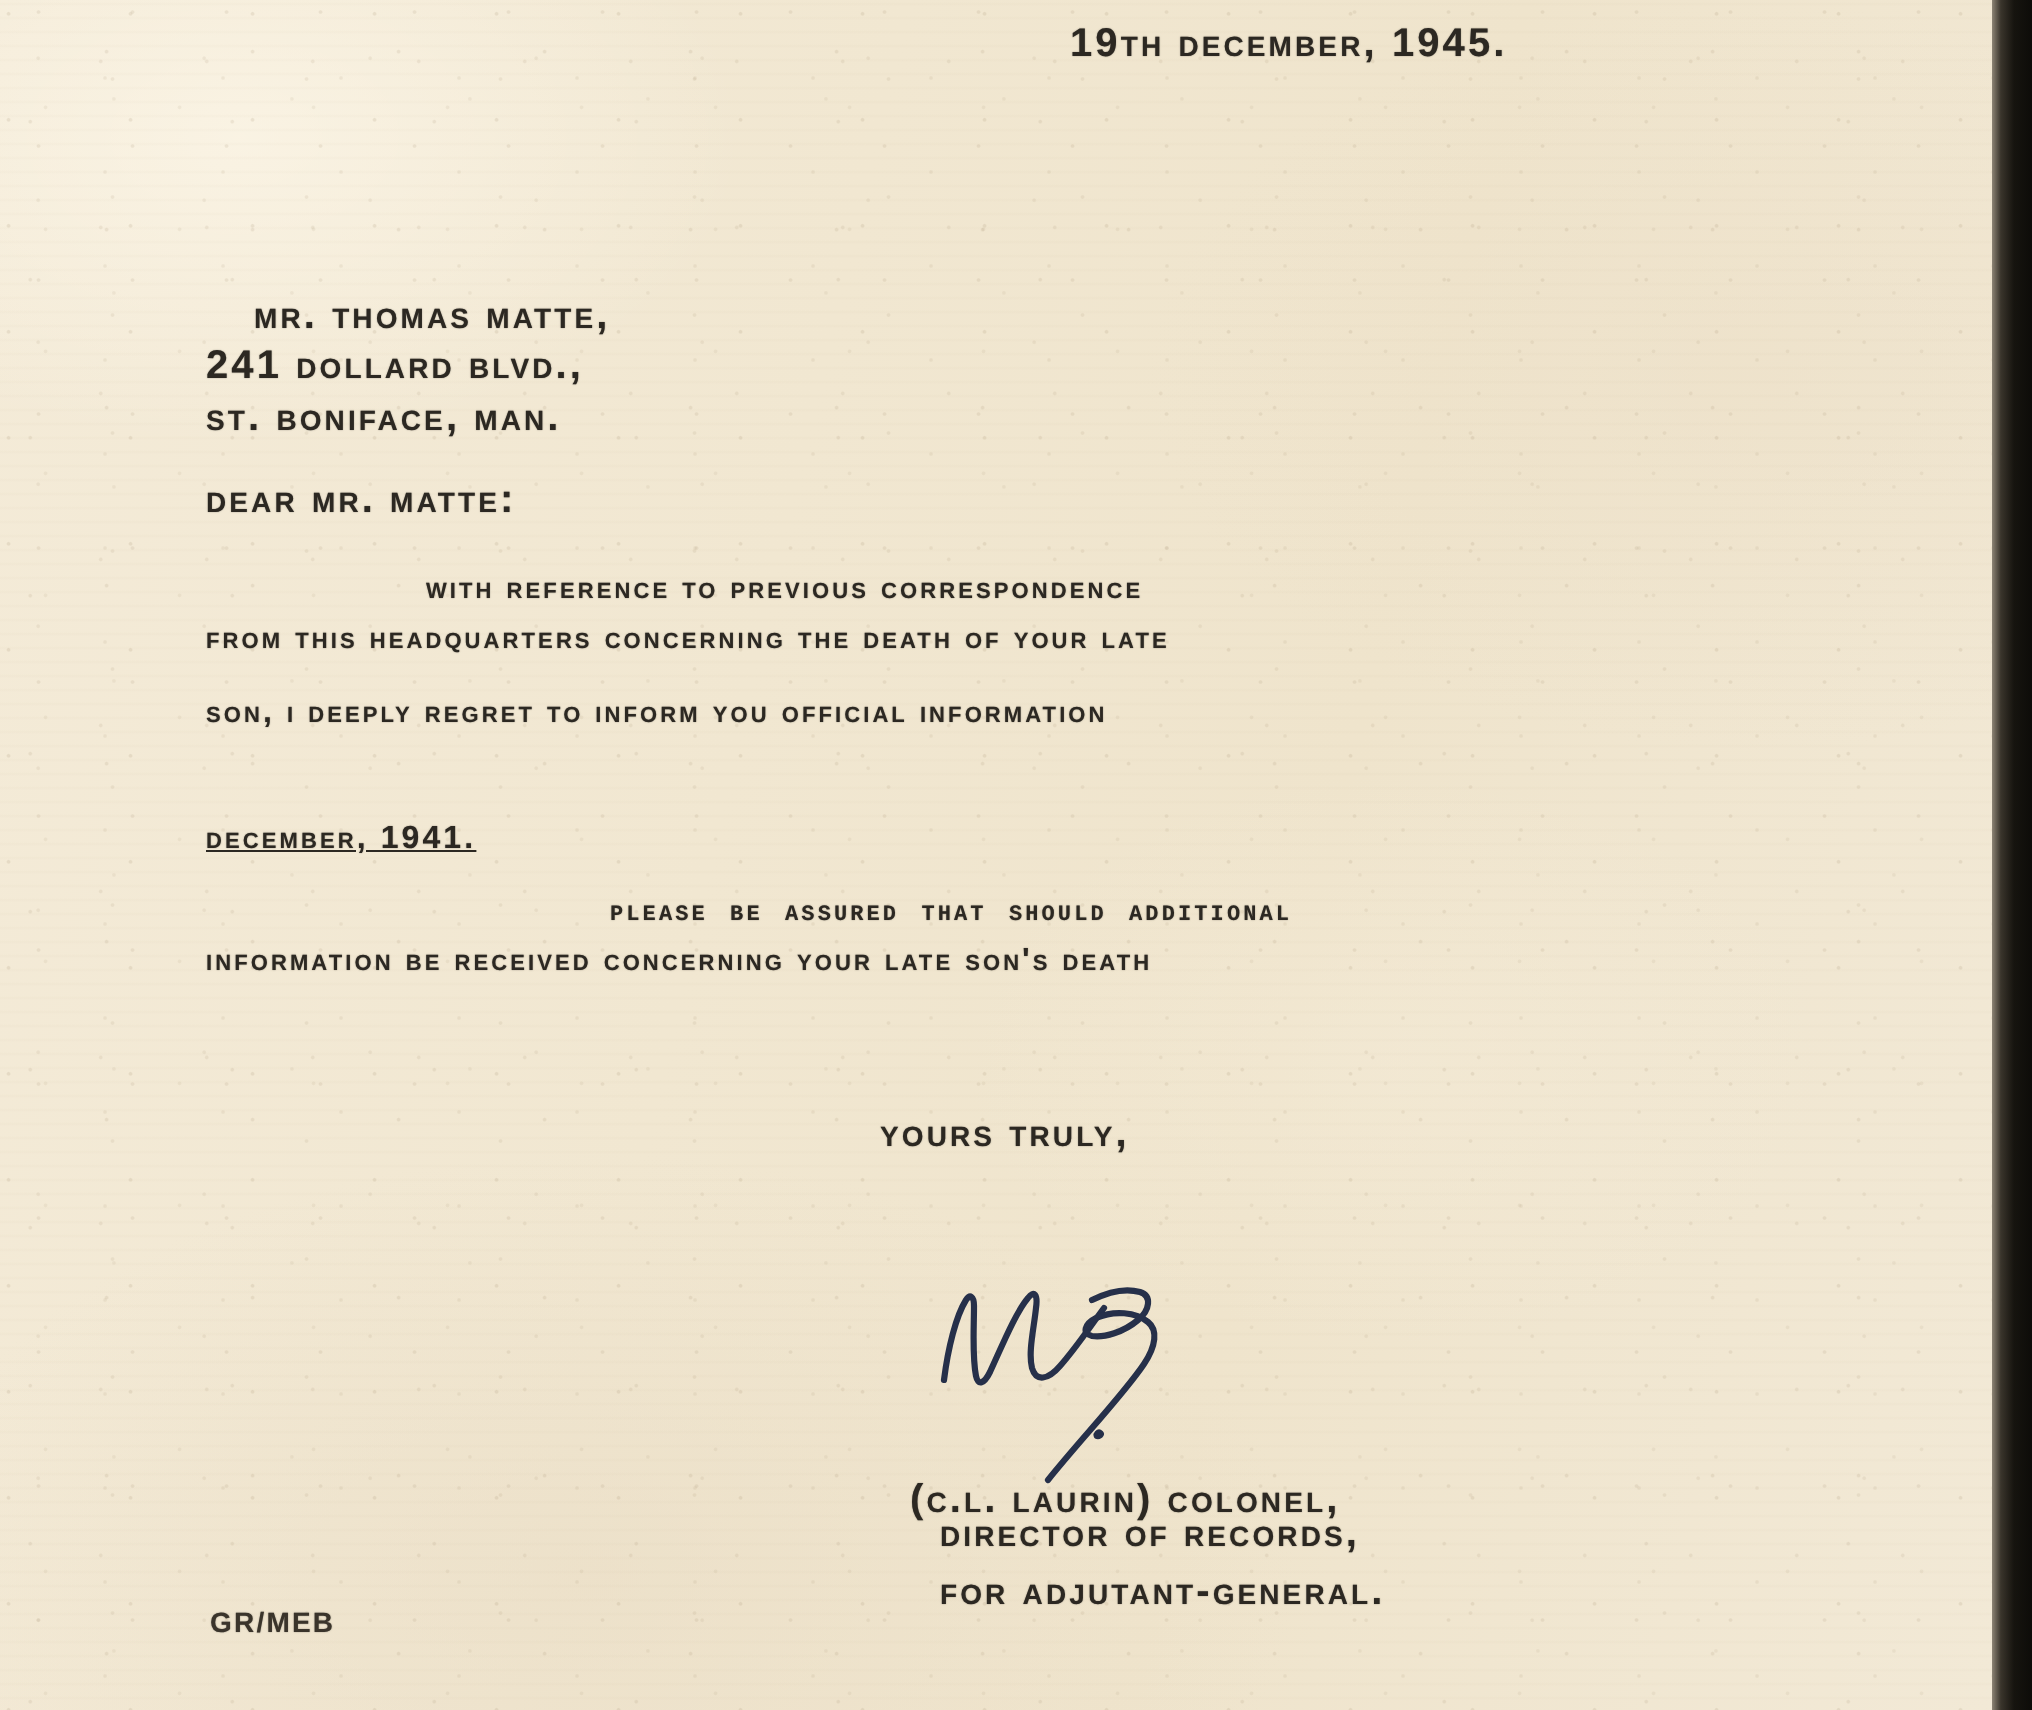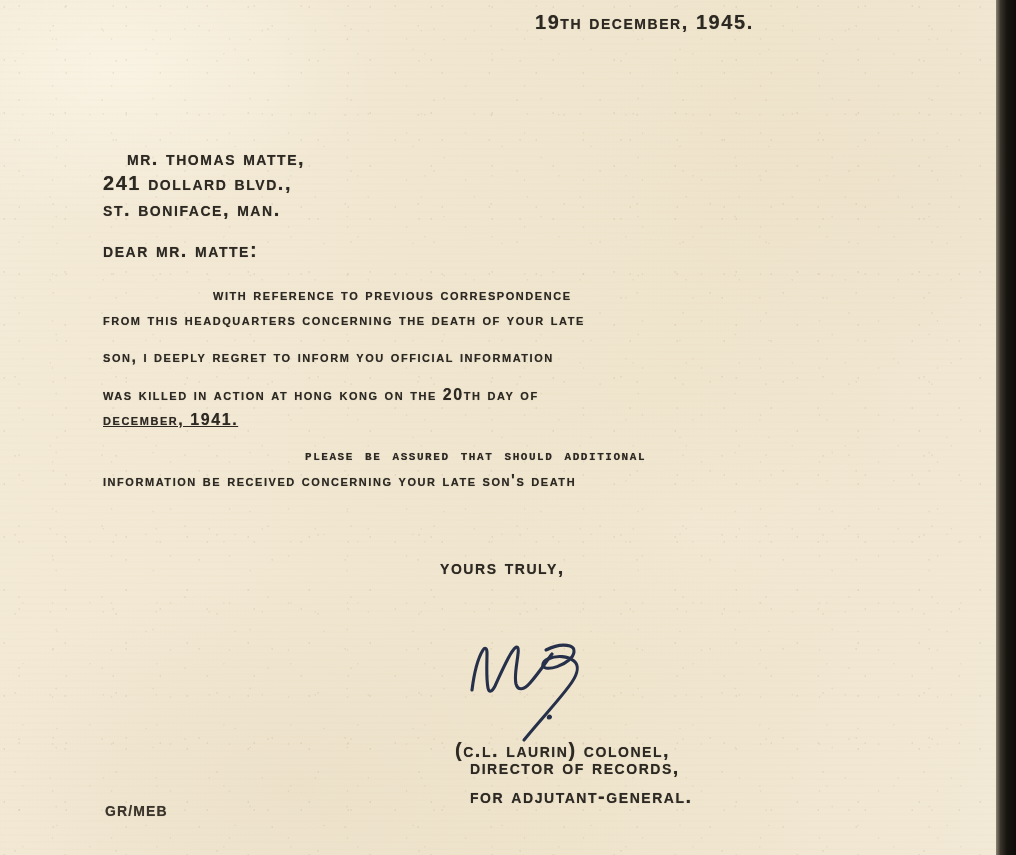--- a/index.html
+++ b/index.html
@@ -151,21 +151,20 @@
 
     <div class="line addr addr-1 tc">Mr. Thomas Matte,</div>
     <div class="line addr addr-2 tc">241 Dollard Blvd.,</div>
     <div class="line addr addr-3 tc">St. Boniface, Man.</div>
 
     <div class="line salutation tc">Dear Mr. Matte:</div>
 
     <div class="line body-line p1-1 tc">With reference to previous correspondence</div>
     <div class="line body-line p1-2 tc">from this Headquarters concerning the death of your late</div>
     <div class="line body-line p1-3 tc">son, I deeply regret to inform you official information</div>
-    <div class="line body-line p1-5 tc">was killed in action at Hong Kong on the 20th day of</div>
     <div class="line body-line p1-6 tc" style="top:412px">December, 1941.</div>
 
     <div class="line body-line p2-1 tc">Please be assured that should additional</div>
     <div class="line body-line p2-2 tc">information be received concerning your late son's death</div>
 
     <div class="line closing tc">Yours truly,</div>
 
     <div class="line sig-line sig-1 tc">(C.L. Laurin) Colonel,</div>
     <div class="line sig-line sig-2 tc">Director of Records,</div>
     <div class="line sig-line sig-3 tc">for Adjutant-General.</div>

